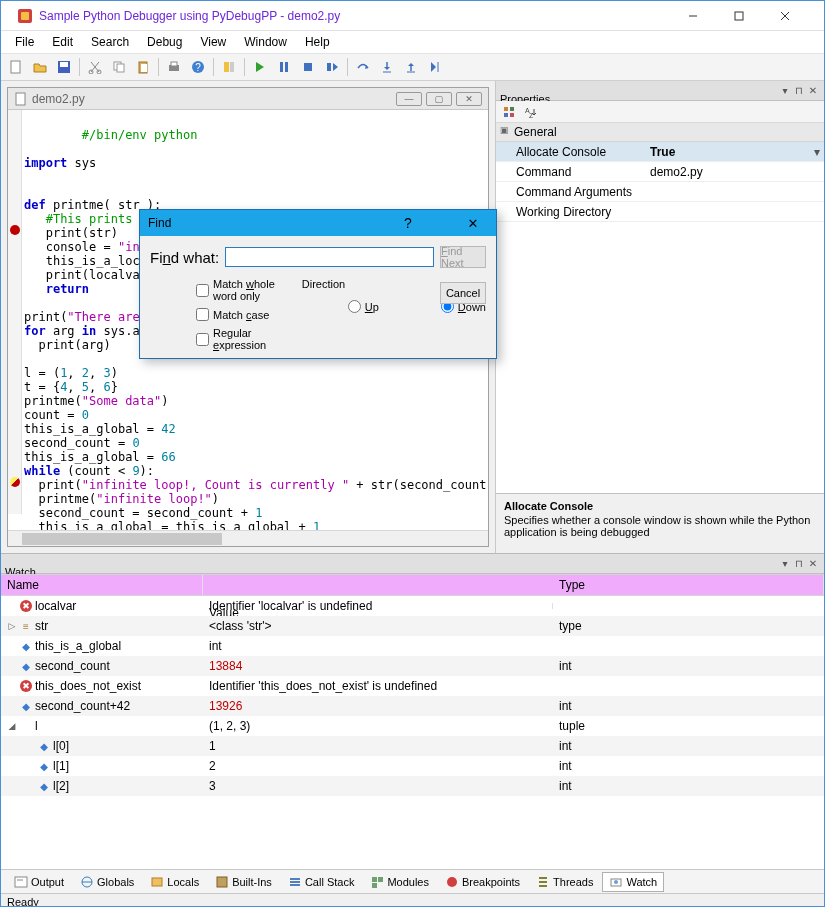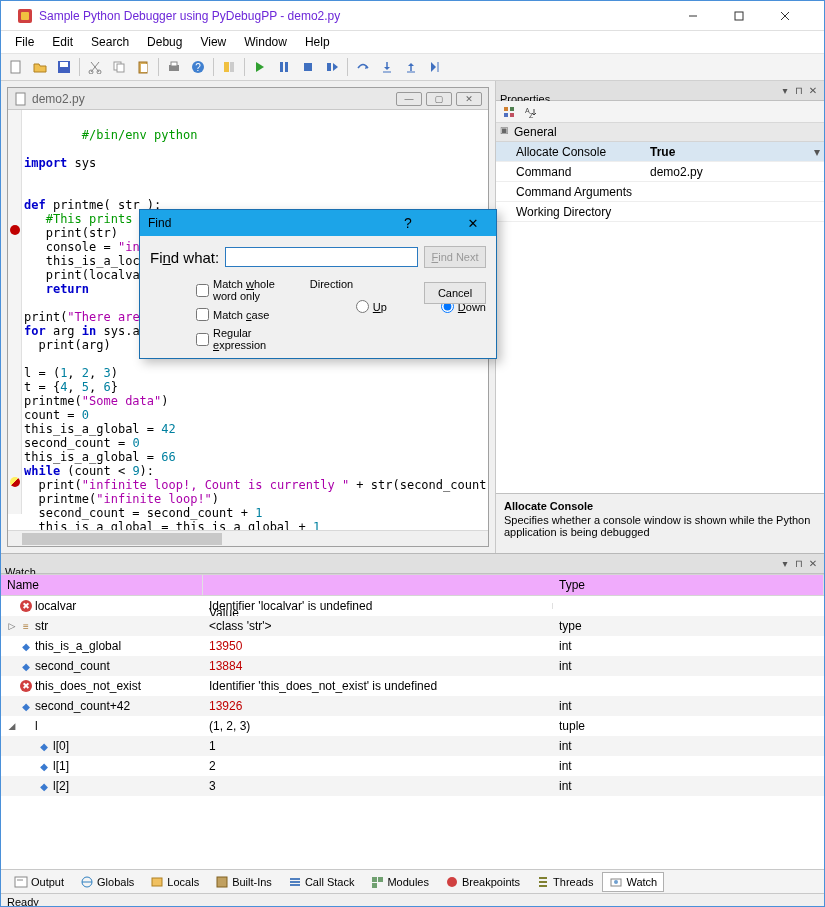--- a/index.html
+++ b/index.html
@@ -242,36 +242,36 @@
   .find-row1 label { font-size:15px; }
   .find-input {
     flex:1;
     height:20px;
     border:1px solid #2a7ac0;
     padding:0 4px;
     font-size:12px;
     background:#fff;
   }
   .find-btn {
-    width:62px;
+    width:46px;
     height:22px;
     font-size:11px;
     background:#e8e8e8;
     border:1px solid #b8b8b8;
     display:flex;
     align-items:center;
     justify-content:center;
   }
   .find-btn.disabled { color:#999; background:#e4e4e4; }
   .find-opts { display:flex; gap:20px; }
   .find-col { display:flex; flex-direction:column; gap:6px; font-size:11px; }
   .find-col .grp-label { margin-bottom:4px; }
   .cb { display:flex; align-items:center; gap:4px;padding-left:46px; }
   .cb input { margin:0; }
-  .radios { display:flex; gap:8px; align-items:center; }
+  .radios { display:flex; gap:16px; align-items:center; }
   .cancel-wrap { position:absolute; right:10px; top:46px; }
   .underline { text-decoration: underline; }
 </style>
 </head>
 <body>
 
 <div class="titlebar">
   <svg class="appicon" viewBox="0 0 16 16">
       <rect x="1" y="1" width="14" height="14" fill="#d04040" rx="2"></rect>
       <rect x="4" y="4" width="8" height="8" fill="#f0c040" rx="1"></rect>
@@ -551,21 +551,20 @@
         </div>
         <div class="wvalue">&lt;class 'str'&gt;</div>
         <div class="wtype">type</div>
       </div>
       <div class="wrow">
         <div class="wname">
           <span class="expander"></span>
           <span class="wicon blue">◆</span>
           <span>this_is_a_global</span>
         </div>
-        <div class="wvalue redv">13950</div>
         <div class="wtype">int</div>
       </div>
       <div class="wrow">
         <div class="wname">
           <span class="expander"></span>
           <span class="wicon blue">◆</span>
           <span>second_count</span>
         </div>
         <div class="wvalue redv">13884</div>
         <div class="wtype">int</div>

